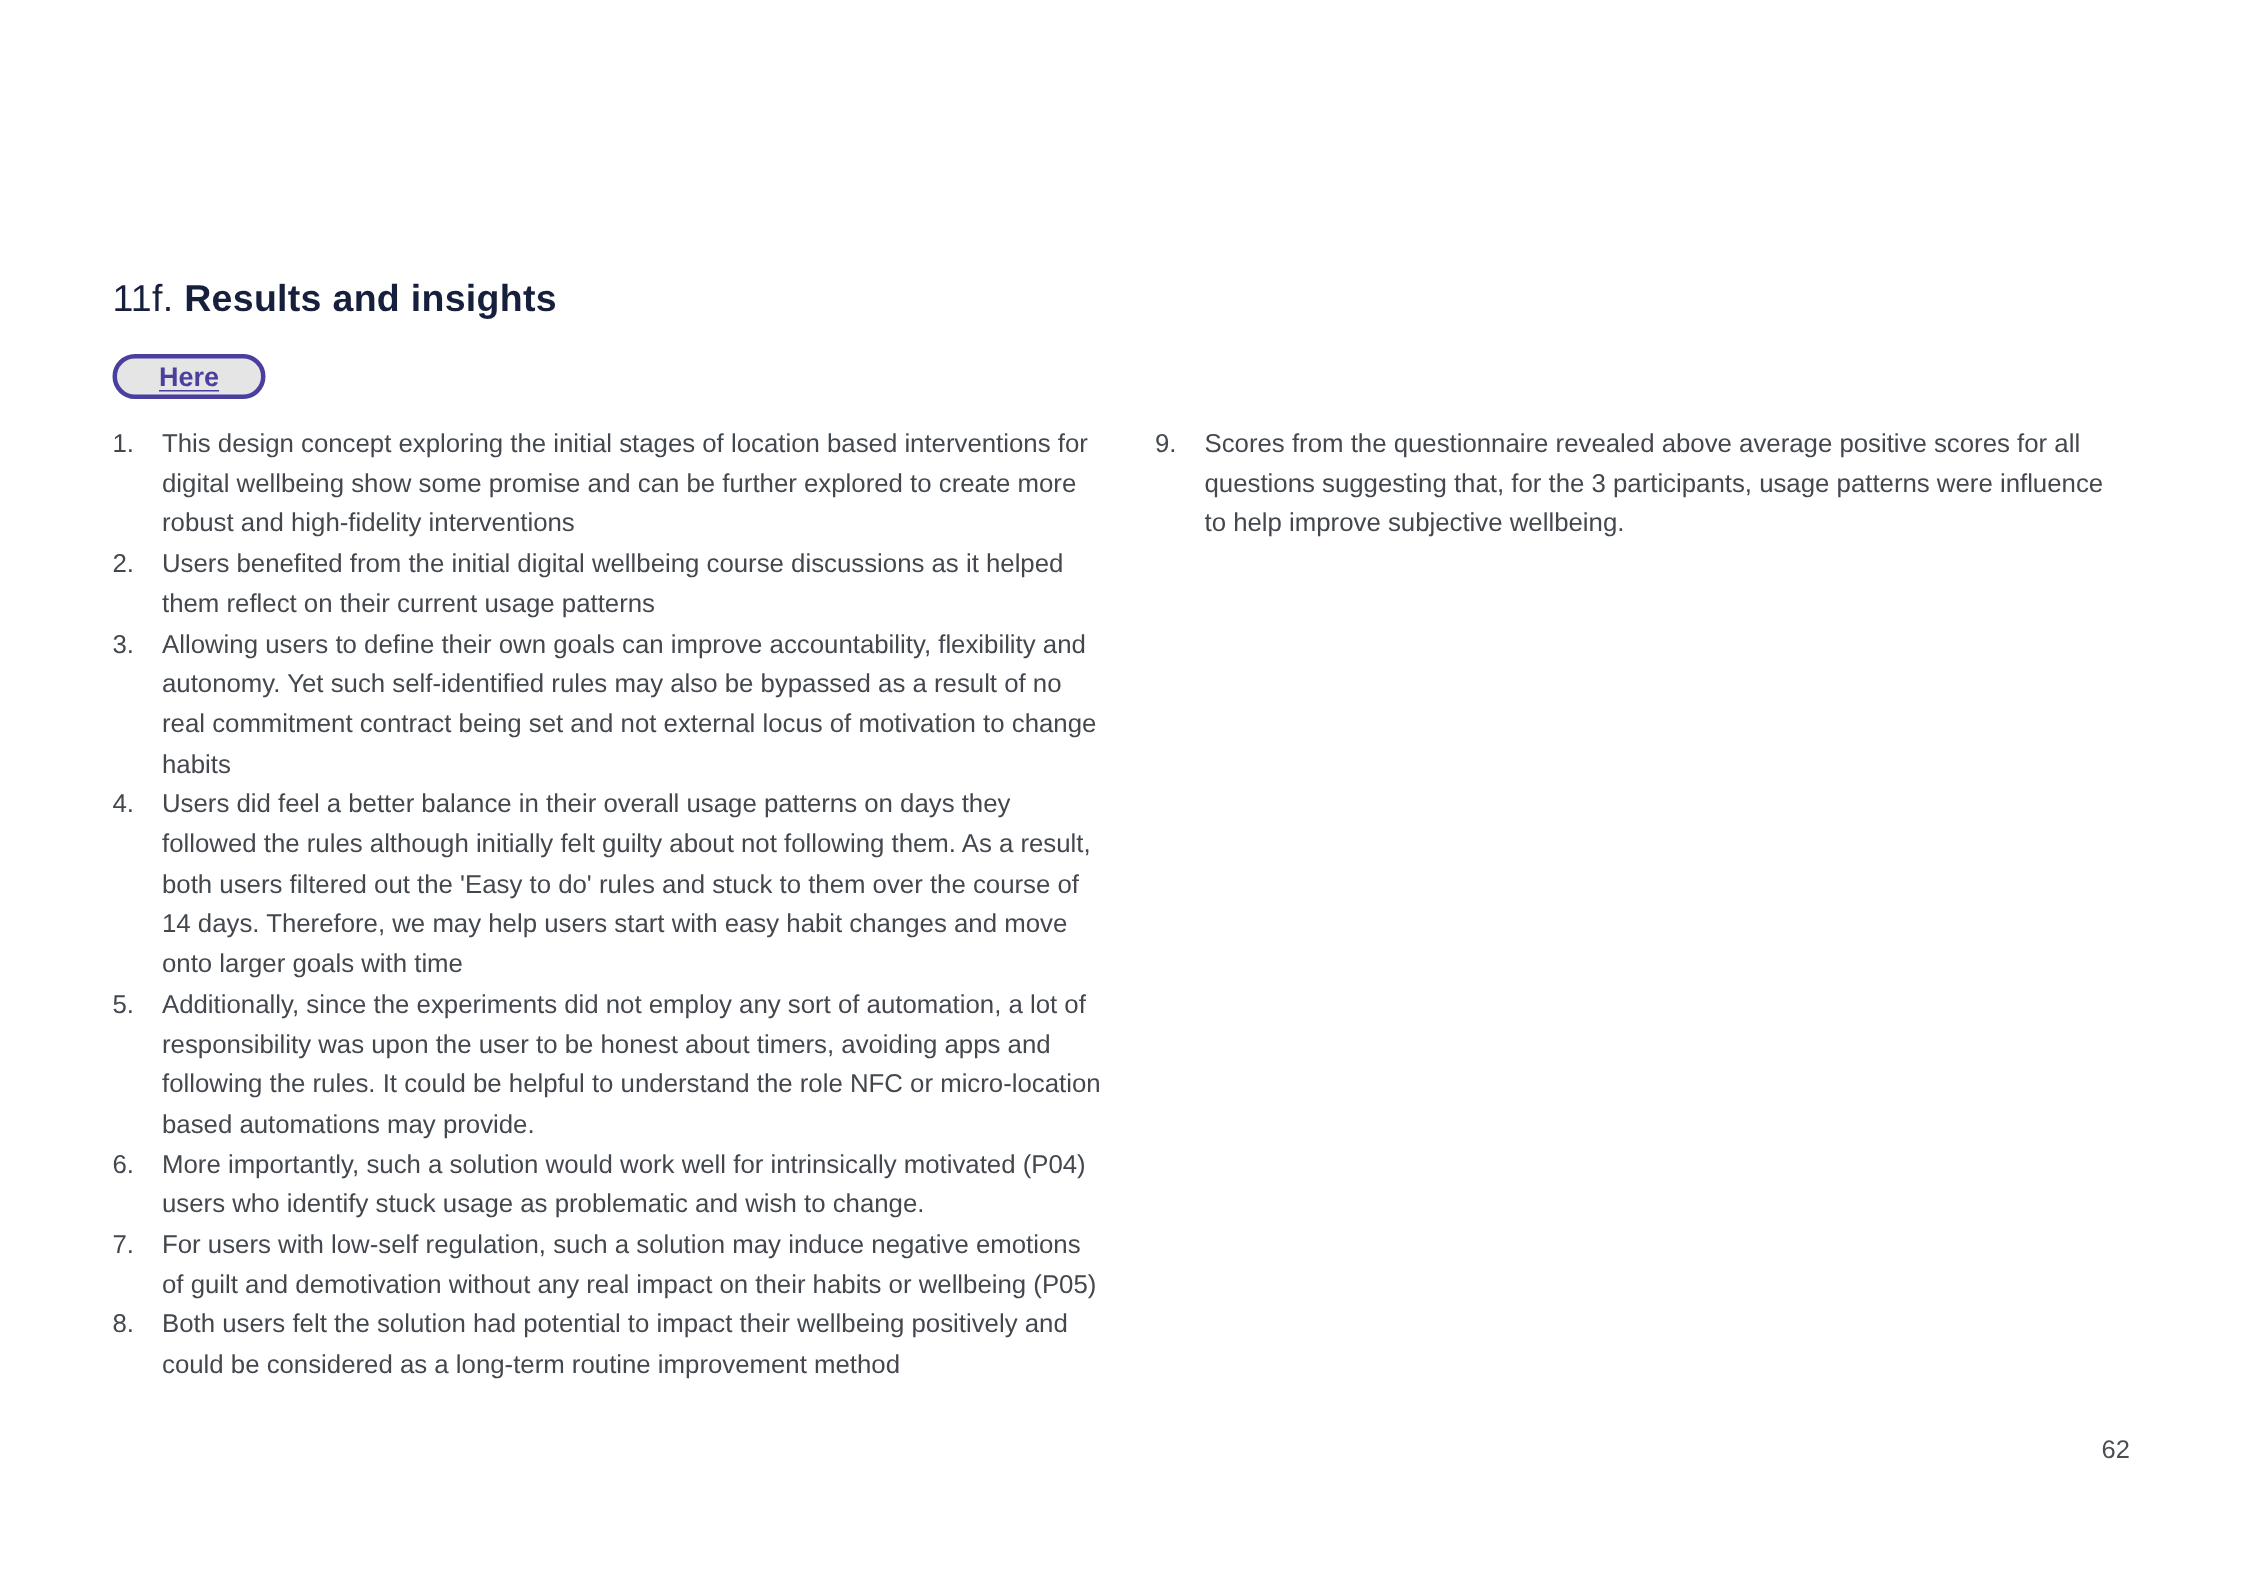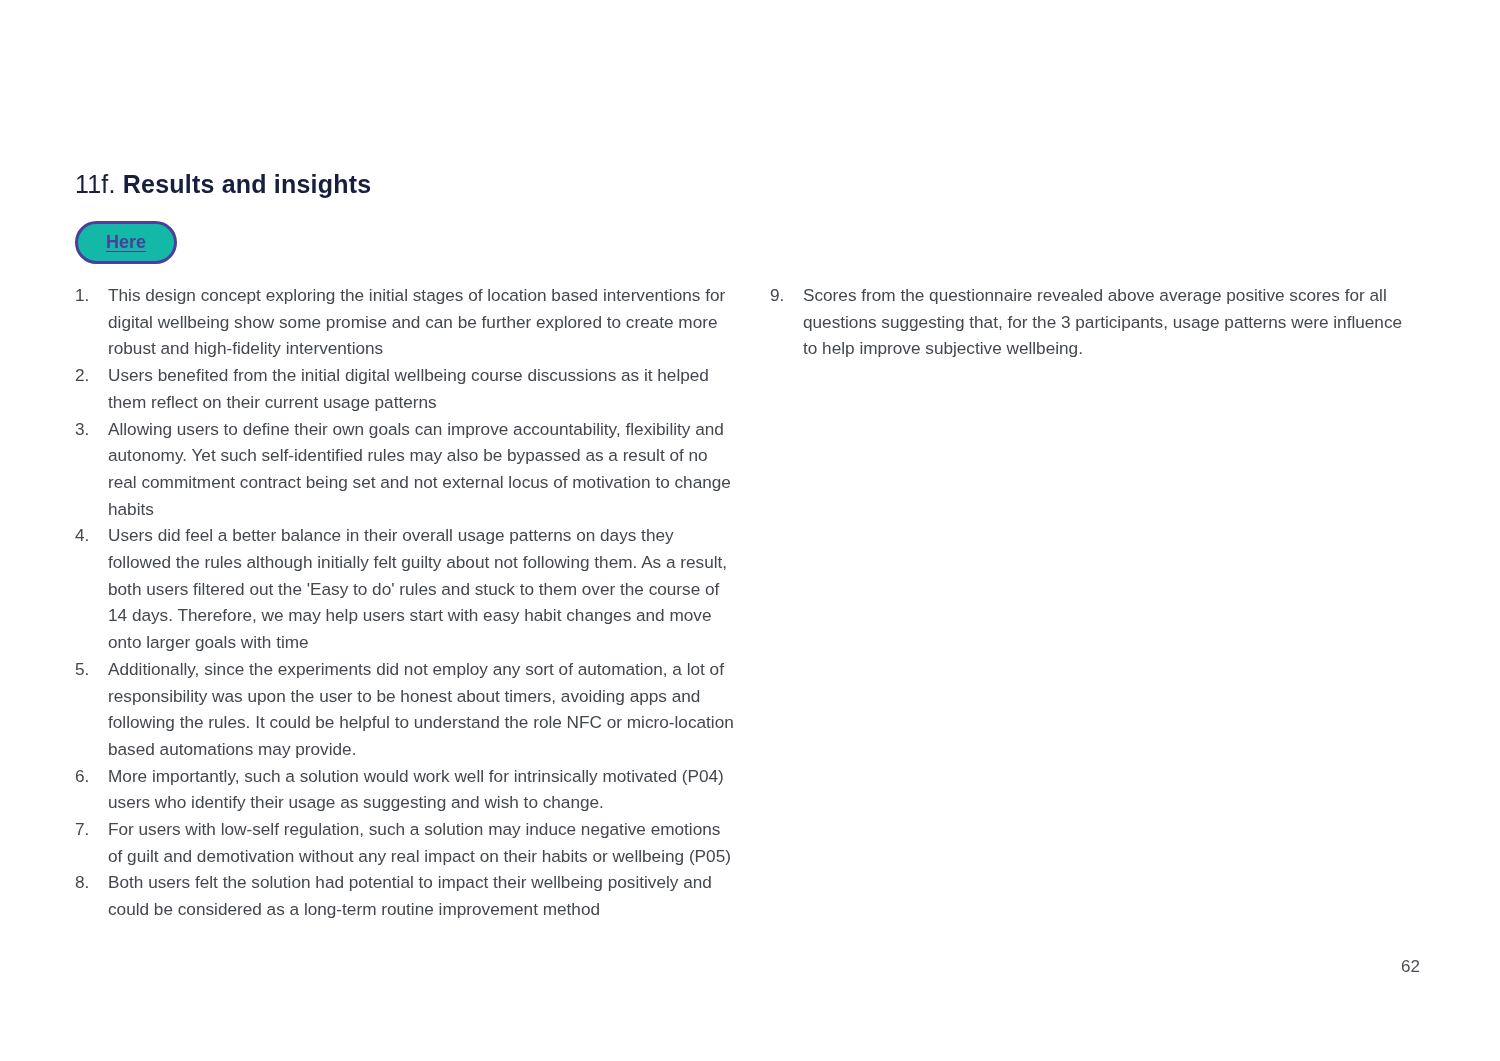--- a/index.html
+++ b/index.html
@@ -8,21 +8,21 @@
     position: relative;
     width: 1500px;
     height: 1061px;
     background: #ffffff;
     font-family: "Liberation Sans", sans-serif;
     overflow: hidden;
   }
   .header {
     position: absolute;
     left: 75px;
-    top: 170px;
+    top: 185px;
   }
   .title-line {
     font-size: 25px;
     color: #161f3b;
     letter-spacing: 0.2px;
   }
   .title-prefix {
     font-weight: 500;
   }
   .title-main {
@@ -36,24 +36,24 @@
   }
   .subtitle {
     font-size: 17.5px;
     color: #252e42;
   }
   .link-pill {
     display: inline-flex;
     align-items: center;
     justify-content: center;
     min-width: 102px;
-    height: 43px;
+    height: 30px;
     border: 3px solid #4a3e9e;
     border-radius: 22px;
-    background: #14b8a6;
+    background: #e5e5e5;
     cursor: pointer;
   }
   .link-pill span {
     font-size: 18px;
     font-weight: 600;
     color: #4a3e9e;
     text-decoration: underline;
     text-underline-offset: 3px;
   }
   .col {
@@ -119,21 +119,21 @@
     <div class="list-item">
       <span class="list-num">4.</span>
       <span class="list-text">Users did feel a better balance in their overall usage patterns on days they followed the rules although initially felt guilty about not following them. As a result, both users filtered out the 'Easy to do' rules and stuck to them over the course of 14 days. Therefore, we may help users start with easy habit changes and move onto larger goals with time</span>
     </div>
     <div class="list-item">
       <span class="list-num">5.</span>
       <span class="list-text">Additionally, since the experiments did not employ any sort of automation, a lot of responsibility was upon the user to be honest about timers, avoiding apps and following the rules. It could be helpful to understand the role NFC or micro-location based automations may provide.</span>
     </div>
     <div class="list-item">
       <span class="list-num">6.</span>
-      <span class="list-text">More importantly, such a solution would work well for intrinsically motivated (P04) users who identify their usage as suggesting and wish to change.</span>
+      <span class="list-text">More importantly, such a solution would work well for intrinsically motivated (P04) users who identify stuck usage as problematic and wish to change.</span>
     </div>
     <div class="list-item">
       <span class="list-num">7.</span>
       <span class="list-text">For users with low-self regulation, such a solution may induce negative emotions of guilt and demotivation without any real impact on their habits or wellbeing (P05)</span>
     </div>
     <div class="list-item">
       <span class="list-num">8.</span>
       <span class="list-text">Both users felt the solution had potential to impact their wellbeing positively and could be considered as a long-term routine improvement method</span>
     </div>
   </div>

